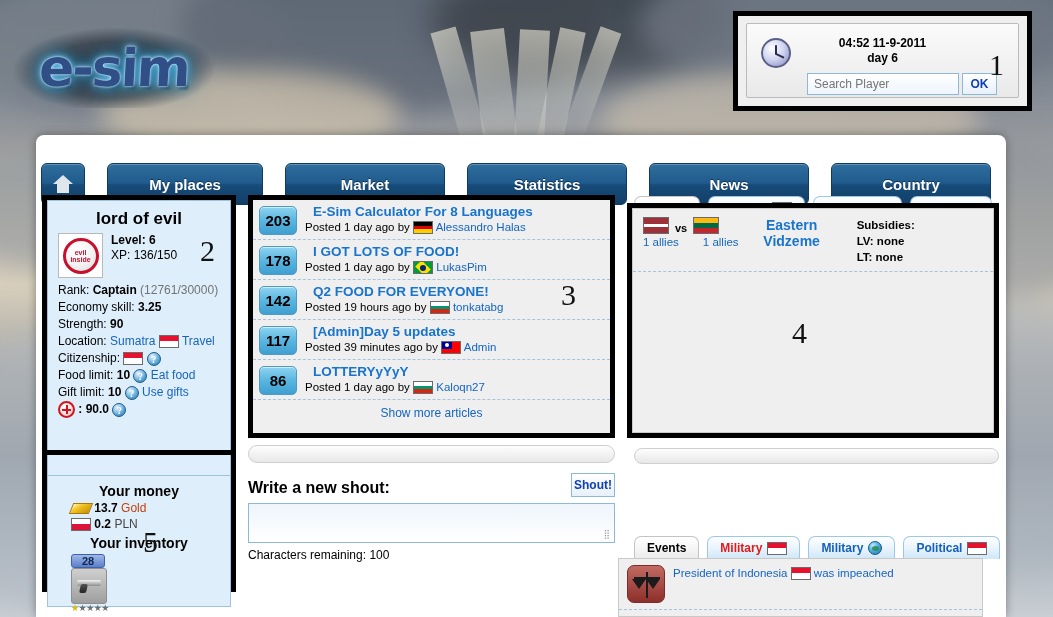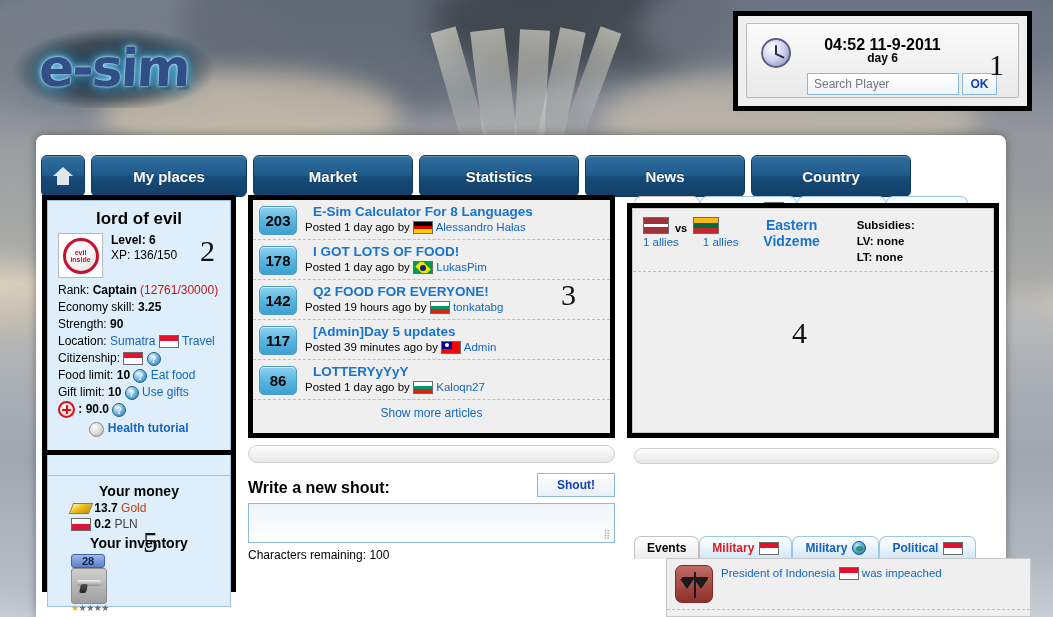--- a/index.html
+++ b/index.html
@@ -59,21 +59,21 @@
   #clockface {
     position:absolute; left:14px; top:14px; width:30px; height:30px; border-radius:50%;
     background: radial-gradient(circle at 36% 32%, #ffffff 0%, #cfd3ef 48%, #9fa6d2 78%, #6c74a8 100%);
     border:2px solid #5a5f86;
   }
   #clockface::before, #clockface::after {
     content:""; position:absolute; background:#2a2d48; border-radius:1px;
   }
   #clockface::before { left:12px; top:5px; width:2px; height:10px; }
   #clockface::after  { left:13px; top:13px; width:9px; height:2px; transform-origin:0 50%; transform:rotate(25deg); }
-  #clocktime { position:absolute; left:0; right:0; top:12px; text-align:center; font-weight:bold; font-size:16px; }
+  #clocktime { position:absolute; left:0; right:0; top:12px; text-align:center; font-weight:bold; font-size:12px; }
   #clockday  { position:absolute; left:0; right:0; top:27px; text-align:center; font-weight:bold; font-size:12px; }
   #searchrow { position:absolute; left:60px; top:49px; display:flex; }
   #searchinput {
     width:152px; height:22px; border:1px solid #8cb9d6;
     background:linear-gradient(180deg,#ffffff,#eef5fb);
     font-size:12px; color:#6a6a6a; padding:0 6px; font-family:"Liberation Sans", sans-serif;
   }
   #okbtn {
     width:35px; height:22px; margin-left:3px; border:1px solid #8cb9d6;
     background:linear-gradient(180deg,#ffffff,#e7f0f9); color:#1040b8;
@@ -85,38 +85,38 @@
   }
 
   
   #page {
     position:absolute; left:36px; top:135px; width:970px; height:482px;
     background:#ffffff; border-top-left-radius:8px; border-top-right-radius:8px;
     box-shadow:0 0 10px rgba(0,0,0,.35);
   }
 
   
-  #nav { position:absolute; left:5px; top:20px; display:flex; gap:6px; }
+  #nav { position:absolute; left:5px; top:28px; display:flex; gap:22px; }
   .navbtn {
     height:42px; border-radius:6px; color:#fff; font-weight:bold; font-size:15px;
     display:flex; align-items:center; justify-content:center;
     background:linear-gradient(180deg,#2f6e9e 0%,#1f5b8c 48%,#174b79 52%,#123f68 100%);
     border:1px solid #0f3a5e; box-shadow: inset 0 1px 0 rgba(255,255,255,.25);
     cursor:pointer; text-shadow:0 -1px 0 rgba(0,0,0,.45);
   }
   #navhome { width:44px; }
   .navbtn.w1{width:156px;} .navbtn.w2{width:160px;} .navbtn.w3{width:160px;}
   .navbtn.w4{width:160px;} .navbtn.w5{width:160px;}
   .homeicon { width:20px; height:18px; position:relative; }
   .homeicon::before{ content:""; position:absolute; left:0; top:0; width:0;height:0;
      border-left:10px solid transparent;border-right:10px solid transparent;border-bottom:9px solid #dfe6ec;}
   .homeicon::after{ content:""; position:absolute; left:4px; top:8px; width:12px;height:10px;background:#dfe6ec;}
 
   
-  .tabstrip { display:flex; gap:0; align-items:flex-end; height:26px; }
+  .tabstrip { display:flex; gap:8px; align-items:flex-end; height:26px; }
   .tab {
     height:23px; padding:0 12px; display:flex; align-items:center; gap:5px;
     border:1px solid #9cc8e8; border-bottom:none;
     border-top-left-radius:7px; border-top-right-radius:7px;
     background:linear-gradient(180deg,#ffffff 0%,#e6f3fc 55%,#cfe7f8 100%);
     font-weight:bold; font-size:12px; color:#1560bd; cursor:pointer; white-space:nowrap;
   }
   .tab.active {
     background:linear-gradient(180deg,#ffffff 0%,#f4f4f4 60%,#eaeaea 100%);
     border-color:#c4c4c4; color:#000;
@@ -203,42 +203,42 @@
   .newsmeta{ font-size:11.5px; line-height:15px; color:#000; }
   #showmore { text-align:center; padding:6px 0 0; }
 
   #shoutbar{ position:absolute; left:212px; top:310px; width:367px; height:18px;
      border:1px solid #cfcfcf; border-radius:9px;
      background:linear-gradient(180deg,#fdfdfd,#e8e8e8); }
   #shoutarea{ position:absolute; left:212px; top:338px; width:367px; }
   #shoutrow{ display:flex; justify-content:space-between; align-items:flex-end; }
   #shoutlabel{ font-weight:bold; font-size:16px; }
   #shoutbtn{ border:1px solid #8cb9d6; background:linear-gradient(180deg,#ffffff,#e7f0f9);
-     color:#1040b8;font-weight:bold;font-size:12px; padding:4px 19px; cursor:pointer;
+     color:#1040b8;font-weight:bold;font-size:12px; padding:4px 2px; cursor:pointer;
      font-family:"Liberation Sans", sans-serif;}
   #shoutinput{ margin-top:6px; width:367px; height:40px; border:1px solid #8cb9d6;
      background:linear-gradient(180deg,#eef5fb,#ffffff); position:relative; }
   #shoutgrip{ position:absolute; right:4px; bottom:3px; color:#9a9a9a; font-size:9px; }
   #charsleft{ margin-top:5px; font-size:12px; }
 
   
   #battletabs{ position:absolute; left:598px; top:58px; }
   #battlebox{ position:absolute; left:591px; top:68px; width:372px; height:235px; border:5px solid #000; }
   #battlebody{ width:100%;height:100%;background:#efefef;border:1px solid #c9c9c9; }
   .battlerow{ display:flex; padding:8px 10px 6px; border-bottom:1px dashed #9fc5e0; }
   .vsblock{ display:flex; align-items:flex-end; gap:6px; }
   .alliesrow{ display:flex; gap:24px; font-size:11.5px; margin-top:2px; }
   .battlename{ color:#1874cd;font-weight:bold;font-size:14px;line-height:16px;text-align:center;
     width:86px; margin-left:10px; cursor:pointer;}
   .subsid{ font-size:11.5px; font-weight:bold; line-height:16px; margin-left:22px; }
 
   #eventbar{ position:absolute; left:598px; top:313px; width:365px; height:16px;
      border:1px solid #cfcfcf; border-radius:8px; background:linear-gradient(180deg,#fdfdfd,#e8e8e8);}
   #eventtabs{ position:absolute; left:598px; top:398px; }
-  #eventbody{ position:absolute; left:630px; top:423px; width:365px; height:59px;
+  #eventbody{ position:absolute; left:582px; top:423px; width:365px; height:59px;
      background:#efefef;border:1px solid #c9c9c9; }
   .eventrow{ display:flex; gap:8px; padding:6px 8px; border-bottom:1px dashed #9fc5e0; }
   .scales{ width:38px;height:38px;border-radius:7px;border:1px solid #7a2c2c;
      background:linear-gradient(180deg,#c26a63,#8d2f2a); position:relative; flex:none;}
   .scales::before{content:"";position:absolute;left:18px;top:6px;width:2px;height:26px;background:#1b1b1b;}
   .scales::after{content:"";position:absolute;left:6px;top:11px;width:26px;height:2px;background:#1b1b1b;}
   .pan{position:absolute;top:13px;width:0;height:0;border-left:7px solid transparent;
      border-right:7px solid transparent;border-top:10px solid #1b1b1b;}
   .eventtext{ font-size:11.5px; line-height:16px; }
 </style>
@@ -310,21 +310,21 @@
           <span>XP:</span>
           <span>136/150</span>
         </div>
       </div>
       <div class="annot" style="right:16px;top:36px;">2</div>
 
       <div id="pstats">
         <div>
           <span>Rank:</span>
           <b>Captain</b>
-          <span style="color:#b91c1c">(12761/30000)</span>
+          <span style="color:#737373">(12761/30000)</span>
         </div>
         <div>
           <span>Economy skill:</span>
           <b>3.25</b>
         </div>
         <div>
           <span>Strength:</span>
           <b>90</b>
         </div>
         <div>
@@ -347,24 +347,20 @@
         <div>
           <span>Gift limit:</span>
           <b>10</b>
           <span class="qmark">?</span>
           <a class="lnk">Use gifts</a>
         </div>
         <div>
           <span class="plus"></span>
           <b>: 90.0</b>
           <span class="qmark">?</span>
-        </div>
-        <div style="text-align:center;margin-top:2px;">
-          <span class="wikiball"></span>
-          <a class="lnk" style="font-weight:bold">Health tutorial</a>
         </div>
       </div>
     </div>
   </div>
 
   <div id="moneybox">
     <div id="moneyinner">
       <div class="boxtitle">Your money</div>
       <div style="margin-top:2px">
         <span class="goldbar"></span>

